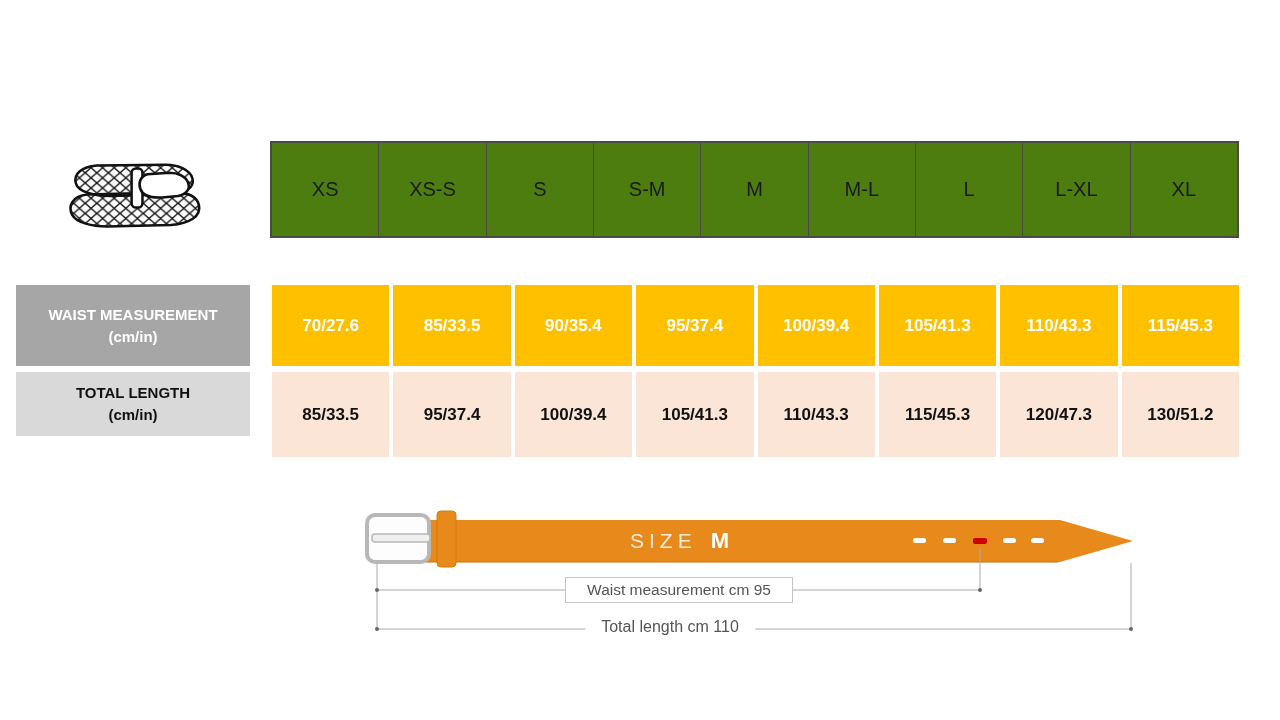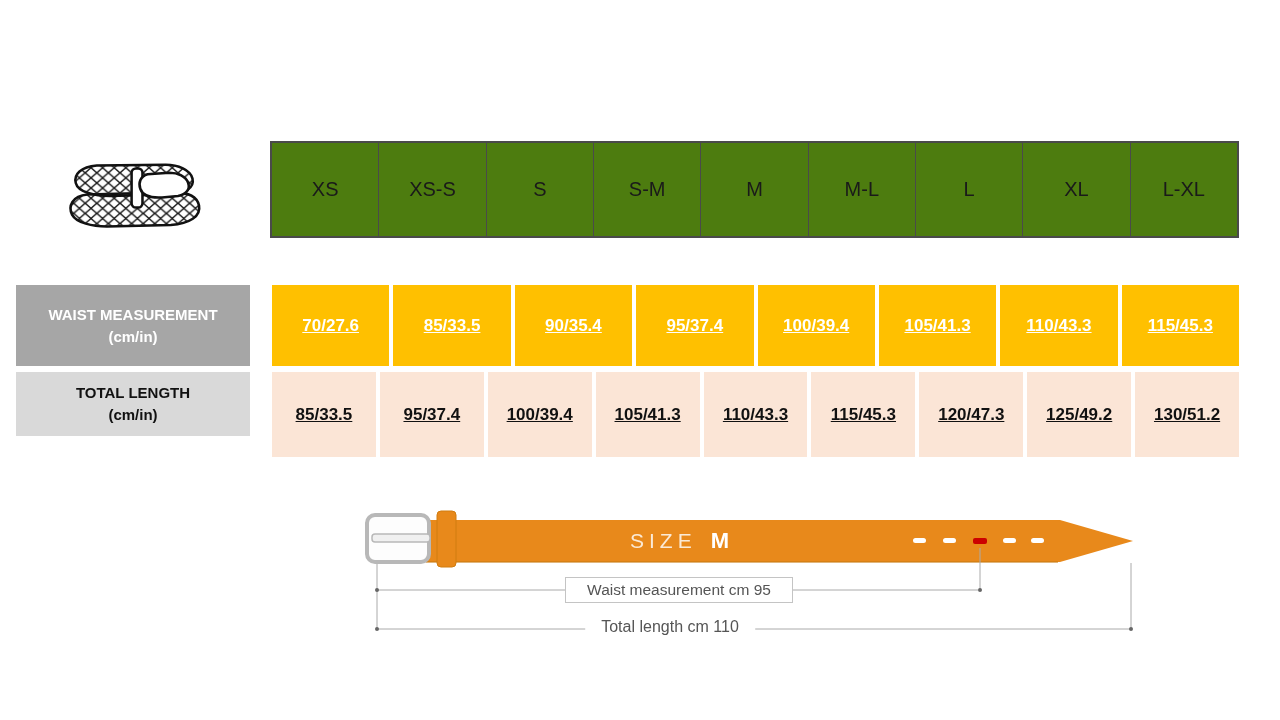--- a/index.html
+++ b/index.html
@@ -37,21 +37,21 @@
   .row-label.length { top:372px; height:64px; background:#D9D9D9; color:#111111; }
 
   
   .value-row {
     position:absolute; left:272px; width:967px; display:flex; gap:4px;
   }
   .value-row.waist { top:285px; height:81px; }
   .value-row.length { top:372px; height:85px; }
   .dcell {
     flex:1; display:flex; align-items:center; justify-content:center;
-    font-weight:bold; font-size:17px;text-decoration:underline;
+    font-weight:bold; font-size:17px;
   }
   .dcell.waist { background:#FFC000; color:#ffffff; }
   .dcell.length { background:#FBE5D6; color:#111111; }
 
   
   .diagram-svg { position:absolute; left:0; top:490px; width:1280px; height:165px; }
 
   .size-overlay {
     position:absolute; left:630px; top:520px; height:42px;
     display:flex; align-items:center;
@@ -90,22 +90,22 @@
   </svg>
 
   <div class="size-header-row">
       <div class="hcell">XS</div>
       <div class="hcell">XS-S</div>
       <div class="hcell">S</div>
       <div class="hcell">S-M</div>
       <div class="hcell">M</div>
       <div class="hcell">M-L</div>
       <div class="hcell">L</div>
+      <div class="hcell">L-XL</div>
       <div class="hcell">XL</div>
-      <div class="hcell">L-XL</div>
     </div>
 
   <div class="row-label waist">
     <span>WAIST MEASUREMENT</span>
     <span>(cm/in)</span>
   </div>
   <div class="row-label length">
     <span>TOTAL LENGTH</span>
     <span>(cm/in)</span>
   </div>
@@ -121,21 +121,20 @@
       <div class="dcell waist">115/45.3</div>
     </div>
   <div class="value-row length">
       <div class="dcell length">85/33.5</div>
       <div class="dcell length">95/37.4</div>
       <div class="dcell length">100/39.4</div>
       <div class="dcell length">105/41.3</div>
       <div class="dcell length">110/43.3</div>
       <div class="dcell length">115/45.3</div>
       <div class="dcell length">120/47.3</div>
-      <div class="dcell length">125/49.2</div>
       <div class="dcell length">130/51.2</div>
     </div>
 
   <svg class="diagram-svg" viewBox="0 0 1280 165">
 
     <polygon points="425,30 1060,30 1133,51 1060,72 425,72" fill="#E8891B"></polygon>
     <path d="M426,72 L1058,72" stroke="#c87a10" stroke-width="2" opacity="0.55"></path>
 
     <rect x="367" y="25" width="62" height="47" rx="8" fill="#fdfdfd" stroke="#b8b8b8" stroke-width="4"></rect>
     <rect x="372" y="44" width="58" height="8" rx="3" fill="#f0f0f0" stroke="#b8b8b8" stroke-width="1.5"></rect>

